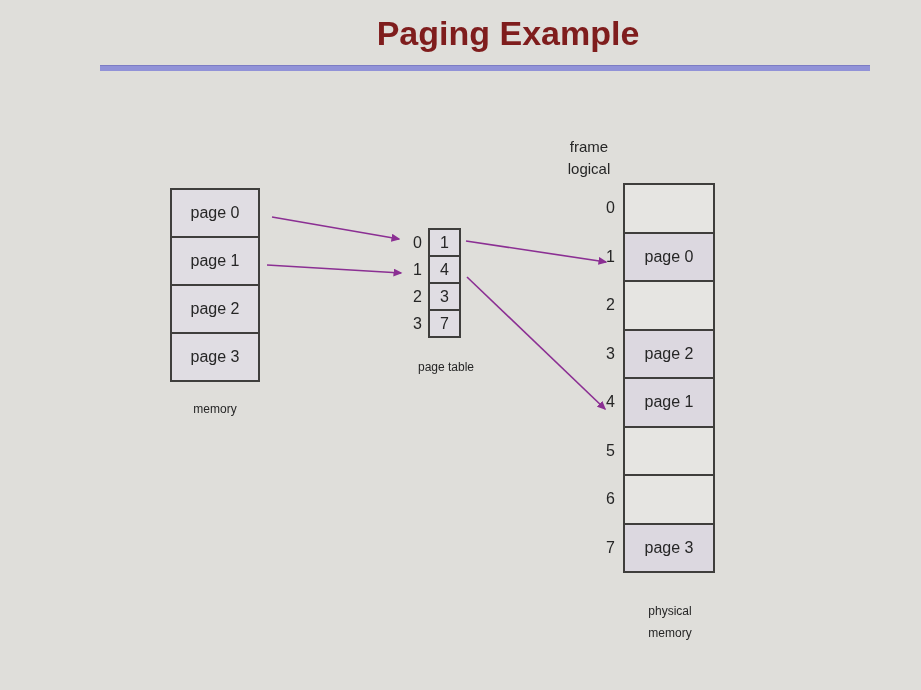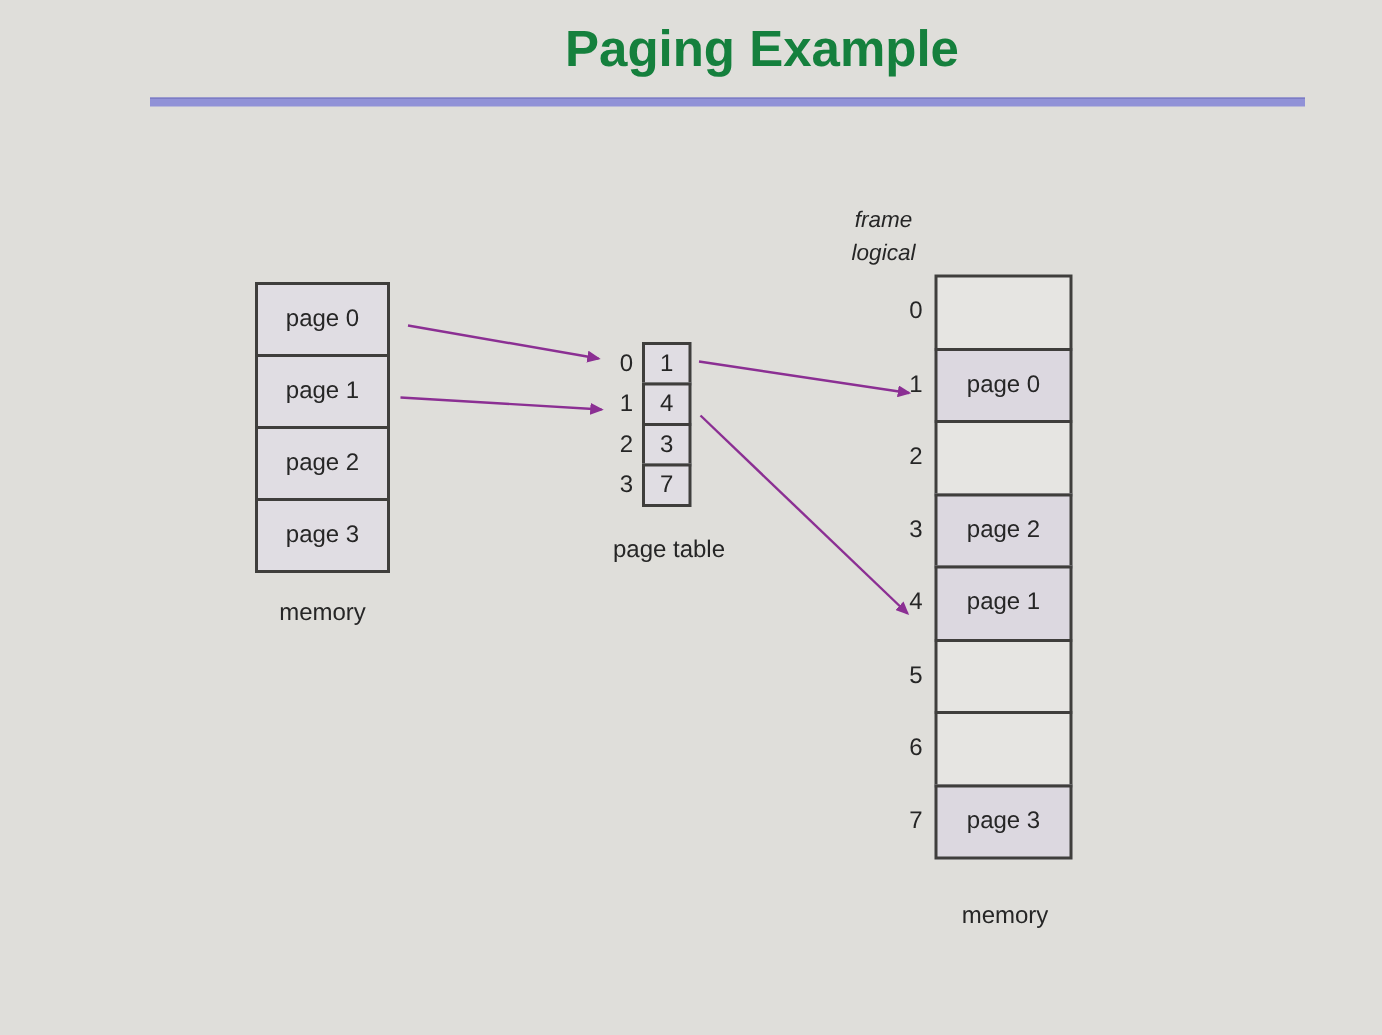--- a/index.html
+++ b/index.html
@@ -16,21 +16,21 @@
     overflow: hidden;
   }
   .title {
     position: absolute;
     left: 308px;
     top: 14px;
     width: 400px;
     text-align: center;
     font-size: 34px;
     font-weight: bold;
-    color: #15803d;
+    color: #7f1d1d;
     letter-spacing: 0px;
   }
   .title-rule {
     position: absolute;
     left: 100px;
     top: 65px;
     width: 770px;
     height: 5px;
     background: #9192d7;
     border-top: 1px solid #7c7cc4;
@@ -51,21 +51,21 @@
     display: flex;
     align-items: center;
     justify-content: center;
     font-size: 16px;
     margin-top: -2px;
   }
   .mem-cell:first-child { margin-top: 0; }
   .col-label {
     position: absolute;
     text-align: center;
-    font-size: 16px;
+    font-size: 12px;
     line-height: 22px;
   }
   #lm-label { left: 155px; top: 398px; width: 120px; }
   
   .pt-wrap {
     position: absolute;
     left: 398px;
     top: 228px;
   }
   .pt-row {
@@ -87,21 +87,21 @@
     height: 29px;
     border: 2px solid #3f3e3c;
     background: #e0dde3;
     display: flex;
     align-items: center;
     justify-content: center;
     font-size: 16px;
   }
   #pt-label { left: 386px; top: 356px; width: 120px; }
   
-  #fn-label { left: 539px; top: 136px; width: 100px; font-size: 15px; font-style: italic; }
+  #fn-label { left: 539px; top: 136px; width: 100px; font-size: 15px; }
   .pm-col {
     position: absolute;
     left: 623px;
     top: 183px;
     width: 92px;
   }
   .pm-row {
     position: relative;
     margin-top: -2px;
   }
@@ -209,20 +209,21 @@
   <div class="pm-row">
     <div class="pm-num">6</div>
     <div class="pm-cell"></div>
   </div>
   <div class="pm-row filled">
     <div class="pm-num">7</div>
     <div class="pm-cell">page 3</div>
   </div>
 </div>
 <div class="col-label" id="pm-label">
+  <div>physical</div>
   <div>memory</div>
 </div>
 
 <svg class="arrow-layer" viewBox="0 0 921 690" xmlns="http://www.w3.org/2000/svg">
   <defs>
     <marker id="ah" markerWidth="9" markerHeight="8" refX="7.5" refY="4" orient="auto" markerUnits="userSpaceOnUse">
       <path d="M0,0 L9,4 L0,8 Z" fill="#8b2f93"></path>
     </marker>
   </defs>
   <line x1="272" y1="217" x2="399" y2="239" stroke="#8b2f93" stroke-width="1.6" marker-end="url(#ah)"></line>

